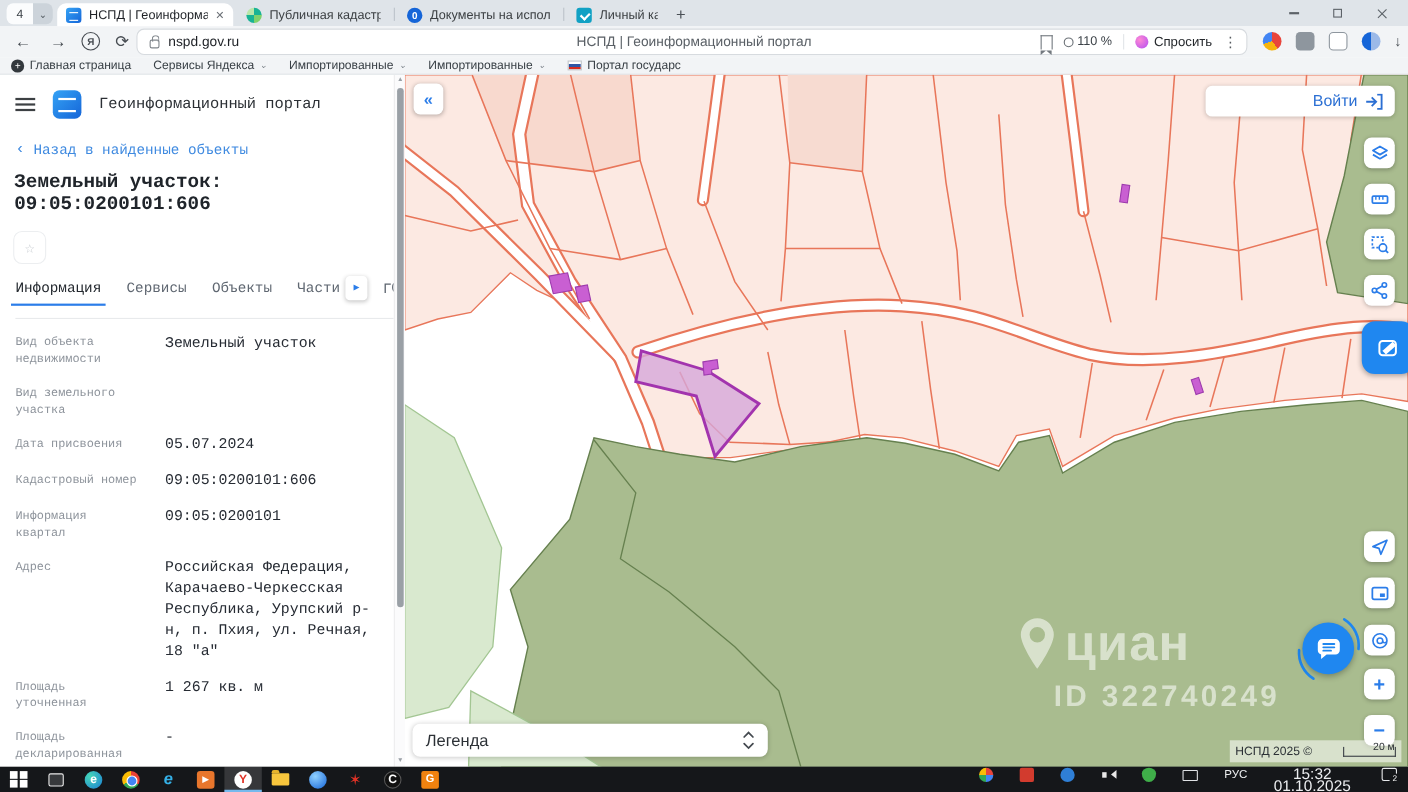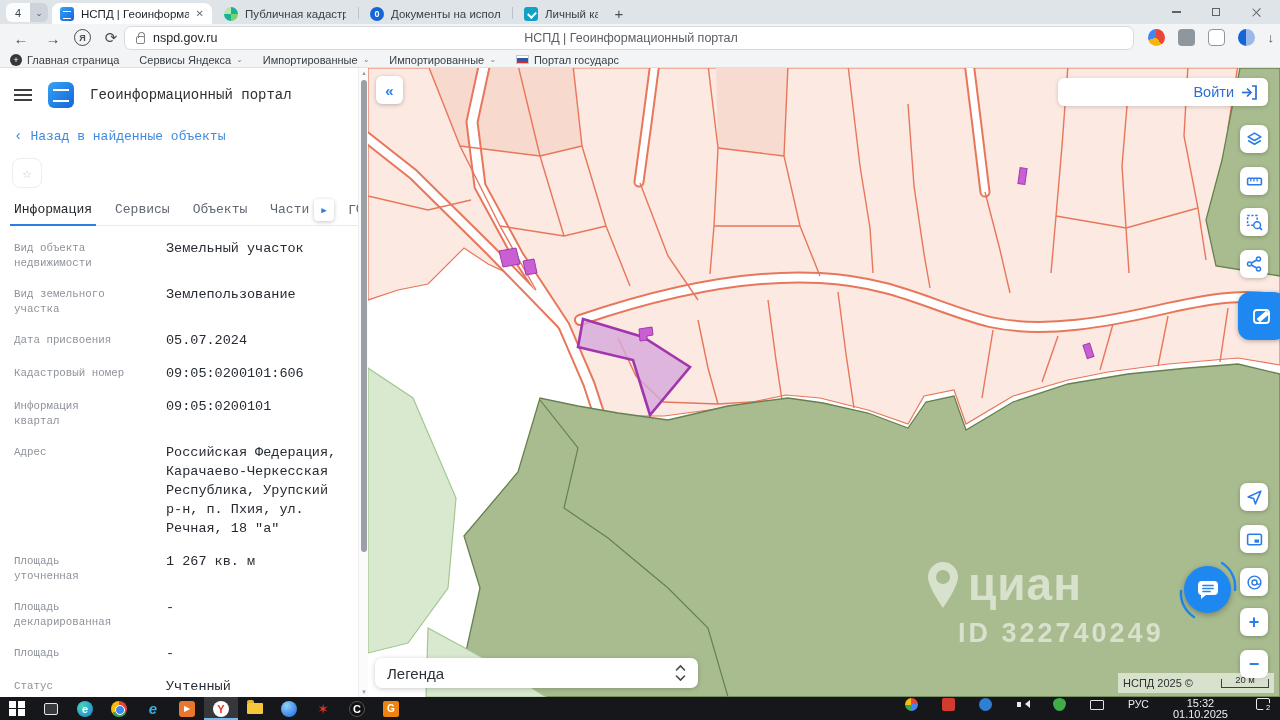--- a/index.html
+++ b/index.html
@@ -68,51 +68,51 @@
   .phead { display:flex; align-items:center; gap:16px; padding:14px 12px 4px 14px; }
   .burger { width:18px; height:12px; border-top:2px solid #3c4043; border-bottom:2px solid #3c4043; position:relative; }
   .burger::after { content:""; position:absolute; left:0; top:3px; width:18px; height:2px; background:#3c4043; }
   .plogo { width:26px; height:26px; border-radius:6px; background:linear-gradient(135deg,#35a3f5,#1565d8); position:relative; }
   .plogo::after { content:""; position:absolute; left:5px; top:7px; width:16px; height:9px; border-top:2px solid #fff; border-bottom:2px solid #fff; }
   .ptitle { font-size:14px; color:#2c3035; }
   .backlink { display:flex; align-items:center; gap:8px; margin:16px 0 0 14px; font-size:13px; color:#3f8ae0; }
   .backchev { font-size:14px; }
   .h1 { margin:12px 0 0 13px; font-size:17.5px; font-weight:bold; color:#20252b; }
   .starbtn { margin:14px 0 0 12px; width:30px; height:30px; border:1px solid #eceef0; border-radius:8px; background:#fff; font-size:15px; color:#c3c8cd; display:flex; align-items:center; justify-content:center; }
-  .ptabs { position:relative; display:flex; gap:23px; margin:14px 0 0 14px; padding-bottom:8px; border-bottom:1px solid #e8eaec; font-size:13px; color:#5f6771; width:344px; }
+  .ptabs { position:relative; display:flex; gap:23px; margin:14px 0 0 14px; padding-bottom:20px; border-bottom:1px solid #e8eaec; font-size:13px; color:#5f6771; width:344px; }
   .ptab { white-space:nowrap; }
   .ptab.active { color:#23282e; position:relative; }
   .ptab.active::after { content:""; position:absolute; left:-4px; right:-4px; bottom:-9px; height:2.5px; background:#2b7de9; }
   .ptab-more { position:absolute; right:24px; top:-3px; width:20px; height:22px; background:#fff; border-radius:4px; box-shadow:0 1px 4px rgba(0,0,0,.22); color:#2b7de9; font-size:9px; display:flex; align-items:center; justify-content:center; }
   .ptab-clip { position:absolute; right:2px; top:1px; }
   .fields { padding:6px 12px 0 14px; }
-  .frow { display:flex; gap:10px; padding:7px 0; }
+  .frow { display:flex; gap:24px; padding:7px 0; }
   .flabel { width:112px; flex:none; font-size:10.8px; line-height:15px; color:#8d939b; padding-top:2px; }
-  .fvalue { font-size:13.5px; line-height:19px; color:#262b33;margin-left:30px; }
+  .fvalue { font-size:13.5px; line-height:19px; color:#262b33; }
   .pscroll { position:absolute; left:358px; top:68px; width:10px; height:629px; background:#fbfbfc; border-left:1px solid #ededee; }
   .pscroll .arr { position:absolute; left:0; width:10px; text-align:center; font-size:6px; color:#9aa0a6; }
   .pthumb { position:absolute; left:2px; top:12px; width:6px; height:472px; border-radius:3px; background:#9aa0a6; }
 
   
   .map { position:absolute; left:368px; top:68px; width:912px; height:629px; overflow:hidden; background:#fff; }
   .map svg.base { position:absolute; left:0; top:0; }
   .collapse { position:absolute; left:8px; top:8px; width:27px; height:28px; background:#fff; border-radius:6px; box-shadow:0 1px 4px rgba(0,0,0,.25); color:#2b7de9; font-size:15px; font-weight:bold; display:flex; align-items:center; justify-content:center; }
-  .loginbar { position:absolute; right:12px; top:10px; width:210px; height:28px; background:#fff; border-radius:6px; box-shadow:0 1px 4px rgba(0,0,0,.18); display:flex; align-items:center; justify-content:flex-end; gap:7px; padding-right:10px; }
+  .loginbar { position:absolute; right:12px; top:10px; width:172px; height:28px; background:#fff; border-radius:6px; box-shadow:0 1px 4px rgba(0,0,0,.18); display:flex; align-items:center; justify-content:flex-end; gap:7px; padding-right:10px; }
   .loginbar span { color:#2b6fd3; font-size:14.5px; }
   .mbtn { position:absolute; right:12px; width:28px; height:28px; background:#fff; border-radius:7px; box-shadow:0 1px 4px rgba(0,0,0,.25); display:flex; align-items:center; justify-content:center; color:#2b7de9; }
   .mbtn.pm { font-size:18px; font-weight:bold; }
   .penblob { position:absolute; right:-6px; top:224px; width:48px; height:48px; background:#1f87f0; border-radius:12px; box-shadow:0 1px 5px rgba(0,0,0,.3); display:flex; align-items:center; justify-content:center; }
   .chatwrap { position:absolute; left:810px; top:492px; width:60px; height:60px; }
   .chatbtn { position:absolute; left:6px; top:6px; width:47px; height:47px; border-radius:50%; background:#1f87f0; box-shadow:0 2px 6px rgba(0,0,0,.3); display:flex; align-items:center; justify-content:center; }
   .legend { position:absolute; left:7px; top:590px; width:323px; height:30px; background:#fff; border-radius:7px; box-shadow:0 1px 5px rgba(0,0,0,.2); display:flex; align-items:center; justify-content:space-between; padding:0 12px; }
   .legend span { font-size:15px; color:#2c3136; }
   .copyright { position:absolute; left:750px; top:605px; width:156px; height:20px; background:rgba(255,255,255,.55); display:flex; align-items:center; justify-content:space-between; padding:0 5px; }
   .copyright .ctext { font-size:11px; color:#2c3136; }
   .scalebar { position:relative; width:48px; height:9px; border-left:1px solid #3a3f45; border-right:1px solid #3a3f45; border-bottom:1px solid #3a3f45; }
-  .scalebar span { position:absolute; left:0; right:0; top:-5px; text-align:center; font-size:9.5px; color:#2c3136; }
+  .scalebar span { position:absolute; left:0; right:0; top:-5px; text-align:right; font-size:9.5px; color:#2c3136; }
   .watermark { position:absolute; left:556px; top:492px; color:rgba(255,255,255,.55); }
   .wmrow { display:flex; align-items:flex-start; gap:6px; }
   .wmtext { font-size:46px; font-weight:bold; letter-spacing:1px; line-height:48px; }
   .wmid { font-size:27px; font-weight:bold; letter-spacing:3px; margin:8px 0 0 34px; }
 
   
   .taskbar { position:absolute; left:0; top:697px; width:1280px; height:23px; background:#15171a; display:flex; align-items:center; }
   .tbicon { width:34px; height:23px; display:flex; align-items:center; justify-content:center; flex:none; }
   .tbicon.activeapp { background:rgba(255,255,255,.14); box-shadow:inset 0 -2px 0 #76b9ed; }
   .winlogo { display:grid; grid-template-columns:7px 7px; grid-template-rows:7px 7px; gap:1.5px; }
@@ -135,21 +135,21 @@
   .trayicon { width:13px; height:13px; border-radius:2px; }
   .t1 { background:conic-gradient(#e8453c 0 25%,#4285f4 0 50%,#34a853 0 75%,#fbbc05 0); border-radius:50%; }
   .t2 { background:#d23b2e; }
   .t3 { background:#2f7fd6; border-radius:50%; }
   .t4 { position:relative; width:13px; height:13px; }
   .t4::before { content:""; position:absolute; left:1px; top:4px; width:4px; height:5px; background:#e8e8e8; }
   .t4::after { content:""; position:absolute; left:5px; top:2px; border:4.5px solid transparent; border-left:5px solid #e8e8e8; transform:rotate(180deg); }
   .t5 { background:#3fae49; border-radius:50% 50% 50% 50% / 40% 40% 60% 60%; }
   .t6 { width:14px; height:10px; border:1.4px solid #dfe2e5; border-radius:1px; margin-top:2px; }
   .lang { color:#eceef0; font-size:10.5px; }
-  .clock { color:#eceef0; font-size:11px; text-align:center; line-height:11px; }
+  .clock { color:#eceef0; font-size:14px; text-align:center; line-height:11px; }
   .notif { position:relative; width:14px; height:12px; border:1.4px solid #e8eaec; border-radius:2px; margin:0 4px; }
   .notif b { position:absolute; right:-4px; bottom:-4px; width:10px; height:10px; background:#15171a; color:#fff; border-radius:50%; font-size:7.5px; font-weight:normal; display:flex; align-items:center; justify-content:center; }
 </style>
 </head>
 <body>
 
 <div class="screen">
 
   <div class="tabstrip">
     <div class="tabgroup">
@@ -191,20 +191,32 @@
 
   <div class="toolbar">
     <div class="navbtn" style="left:8px;">←</div>
     <div class="navbtn" style="left:40px;">→</div>
     <div class="yacirc">Я</div>
     <div class="navbtn" style="left:98px;">⟳</div>
     <div class="omnibox">
       <span class="lock"></span>
       <span class="domain">nspd.gov.ru</span>
       <span class="pagetitle">НСПД | Геоинформационный портал</span>
+      <span class="omniright">
+        <span class="flagbm"></span>
+        <span class="zoomlvl">
+            <i class="zoomglass"></i>
+            <span>110 %</span>
+          </span>
+        <span class="ask">
+            <i class="alice"></i>
+            <span>Спросить</span>
+          </span>
+        <span class="kebab">⋮</span>
+      </span>
     </div>
     <div class="extrow">
       <span class="ext ext1"></span>
       <span class="ext ext2"></span>
       <span class="ext ext3"></span>
       <span class="ext ext4"></span>
       <span class="dl">↓</span>
     </div>
   </div>
 
@@ -234,38 +246,38 @@
   <div class="panel">
     <div class="phead">
       <span class="burger"></span>
       <span class="plogo"></span>
       <span class="ptitle">Геоинформационный портал</span>
     </div>
     <div class="backlink">
       <span class="backchev">‹</span>
       <span>Назад в найденные объекты</span>
     </div>
+    <div class="h1">Земельный участок: 09:05:0200101:606</div>
     <div class="starbtn">☆</div>
     <div class="ptabs">
       <span class="ptab active">Информация</span>
       <span class="ptab">Сервисы</span>
       <span class="ptab">Объекты</span>
       <span class="ptab">Части ЗУ</span>
       <span class="ptab">Соста</span>
       <span class="ptab-more">▶</span>
       <span class="ptab ptab-clip">Г</span>
     </div>
     <div class="fields">
       <div class="frow">
           <span class="flabel">Вид объекта недвижимости</span>
           <span class="fvalue">Земельный участок</span>
         </div>
       <div class="frow">
           <span class="flabel">Вид земельного участка</span>
-          <span class="fvalue">Землепользование</span>
         </div>
       <div class="frow">
           <span class="flabel">Дата присвоения</span>
           <span class="fvalue">05.07.2024</span>
         </div>
       <div class="frow">
           <span class="flabel">Кадастровый номер</span>
           <span class="fvalue">09:05:0200101:606</span>
         </div>
       <div class="frow">

